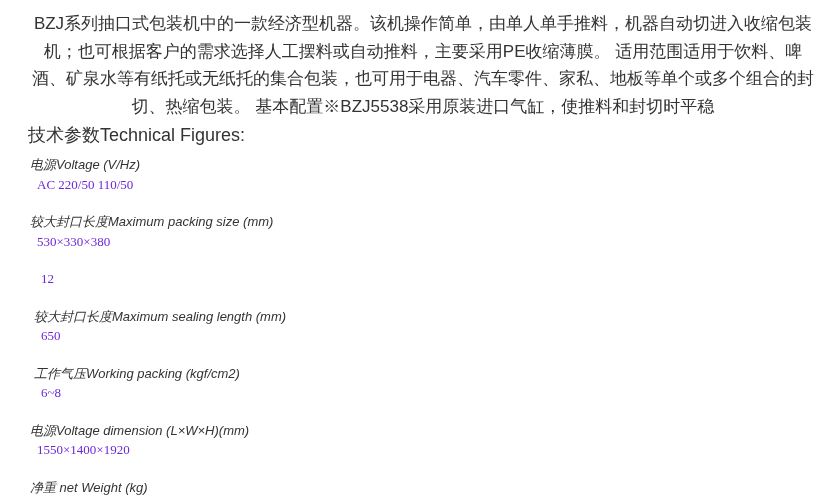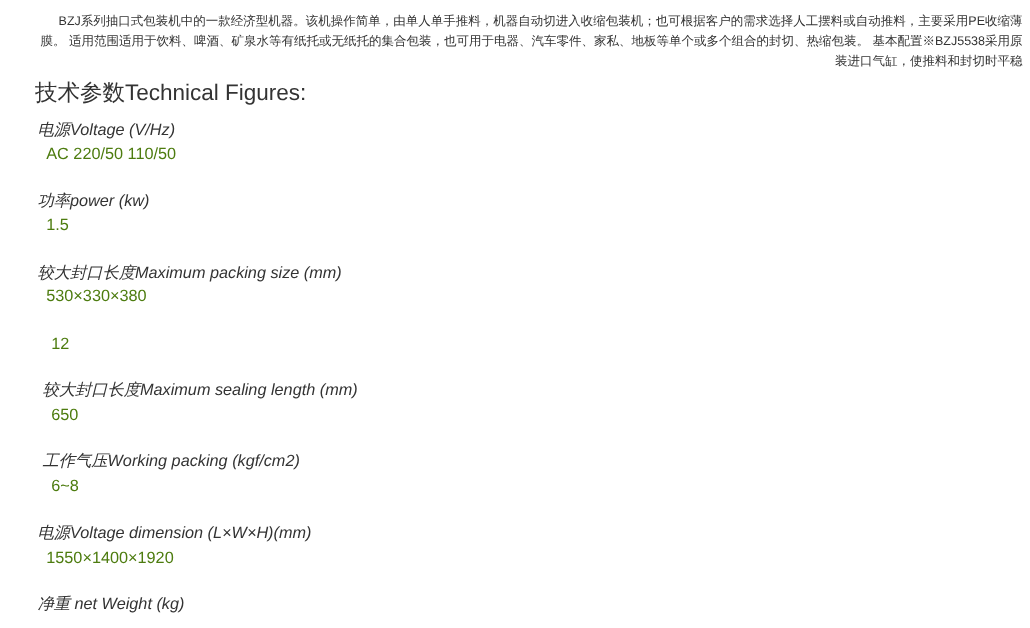--- a/index.html
+++ b/index.html
@@ -15,47 +15,48 @@
     font-size: 13px;
     line-height: 1.5;
     overflow: hidden;
   }
   .page {
     padding: 10px 4px 0 28px;
     box-sizing: border-box;
     width: 824px;
   }
   .intro {
-    font-size: 10px;
+    font-size: 17px;
     line-height: 1.62;
     color: #333;
-    text-align: right;
+    text-align: center;
     margin: 0 0 2px 0;
     width: 790px;
   }
   .section-title {
     font-size: 18px;
     color: #333;
     margin: 0 0 6px 0;
   }
   .spec {
     margin: 0 0 6px 0;
   }
   .spec-label {
     font-size: 13px;
     color: #333;
     margin: 0;
     padding: 0;
     font-style: italic;
   }
   .spec-value {
     font-size: 13px;
-    color: #4d7c0f;
+    color: #6d28d9;
     margin: 0;
     padding-left: 7px;
+    font-family: Liberation Serif, serif;
   }
   .spec.gap {
     margin-top: 18px;
   }
   .indent-1 { padding-left: 2px; }
   .indent-2 { padding-left: 6px; }
 </style>
 </head>
 <body>
 
@@ -63,24 +64,20 @@
 
   <p class="intro">BZJ系列抽口式包装机中的一款经济型机器。该机操作简单，由单人单手推料，机器自动切进入收缩包装机；也可根据客户的需求选择人工摆料或自动推料，主要采用PE收缩薄膜。 适用范围适用于饮料、啤酒、矿泉水等有纸托或无纸托的集合包装，也可用于电器、汽车零件、家私、地板等单个或多个组合的封切、热缩包装。 基本配置※BZJ5538采用原装进口气缸，使推料和封切时平稳</p>
 
   <p class="section-title">技术参数Technical Figures:</p>
 
   <div class="spec indent-1">
     <div class="spec-label">电源Voltage (V/Hz)</div>
     <div class="spec-value">AC 220/50  110/50</div>
   </div>
 
-  <div class="spec gap indent-1">
-    <div class="spec-label">功率power (kw)</div>
-    <div class="spec-value">1.5</div>
-  </div>
 
   <div class="spec gap indent-1">
     <div class="spec-label">较大封口长度Maximum packing size (mm)</div>
     <div class="spec-value">530×330×380</div>
   </div>
 
   <div class="spec gap indent-2">
     <div class="spec-value">12</div>
   </div>
 

